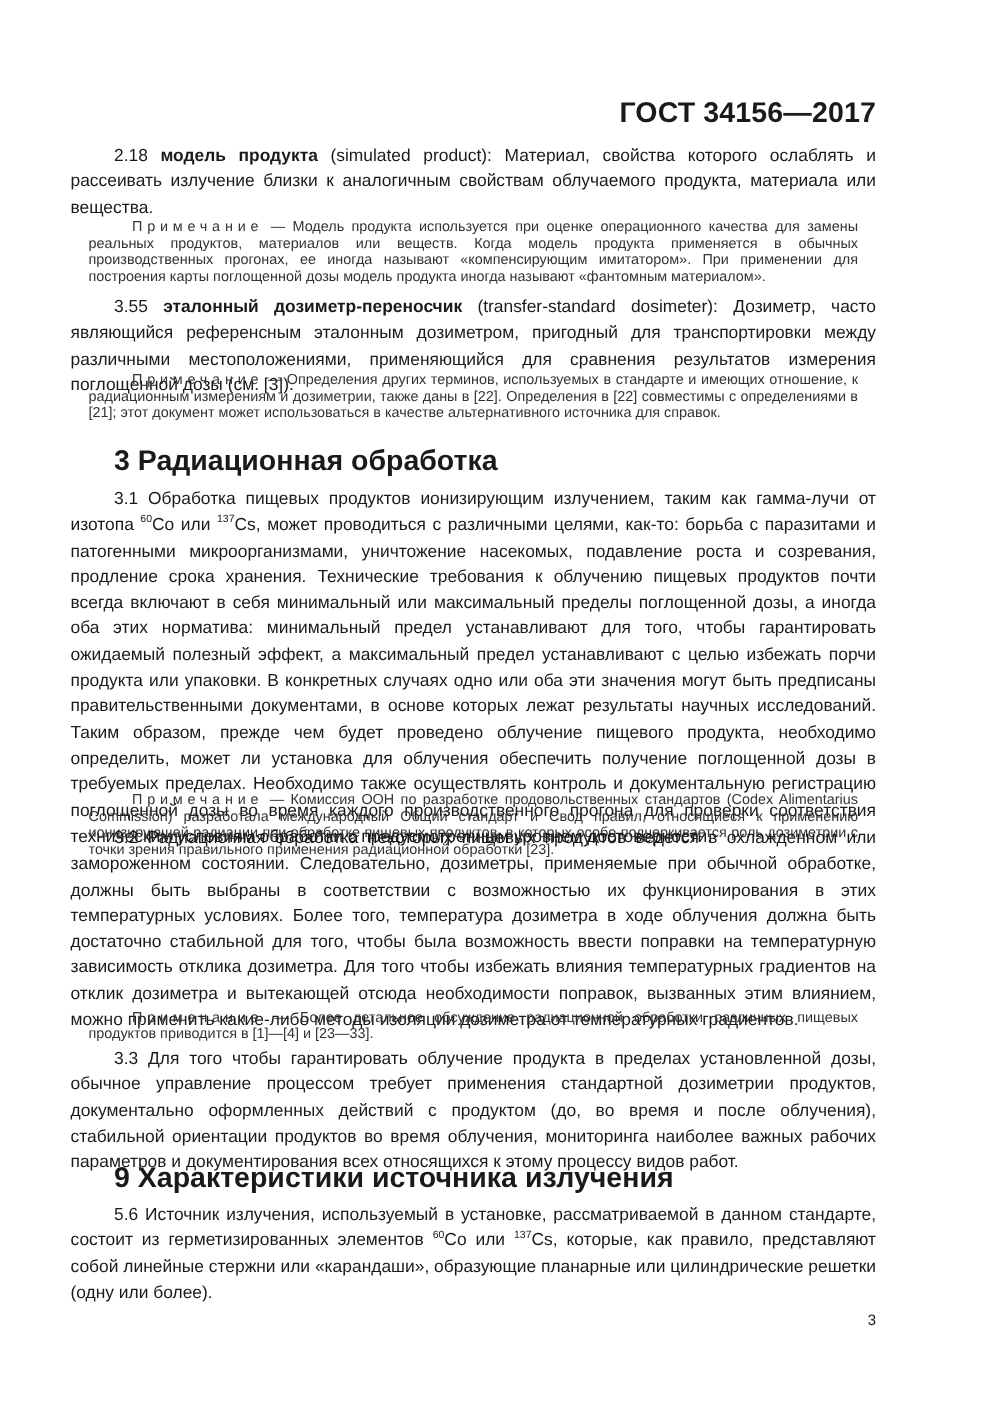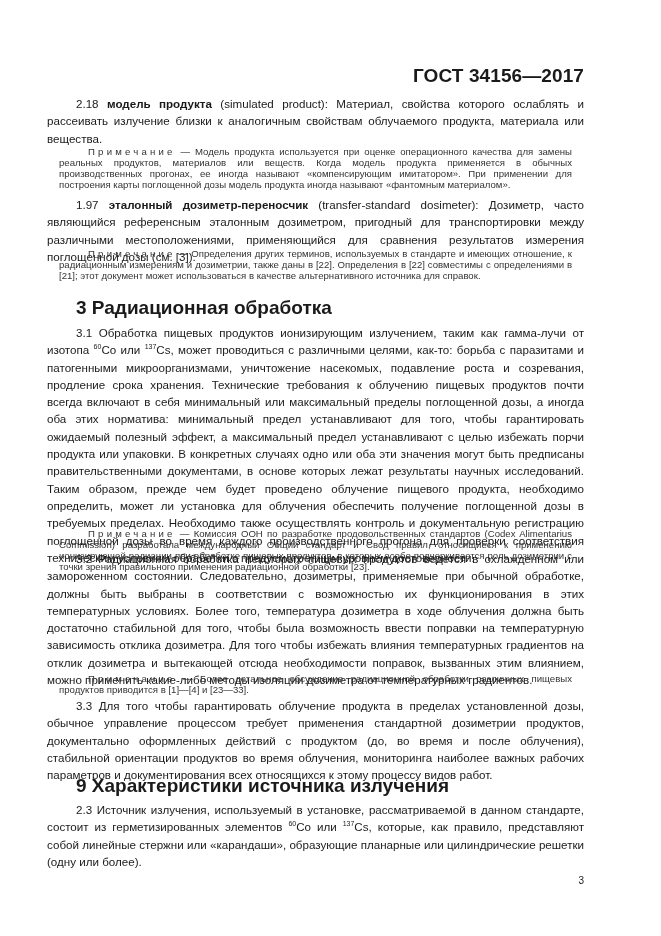--- a/index.html
+++ b/index.html
@@ -26,21 +26,21 @@
 
   <div class="block" style="top:95px">
     <p class="body-text indent"><span>2.18</span>  <span class="term">модель продукта</span><span> (simulated product): Материал, свойства которого ослаблять и рассеивать излучение близки к аналогичным свойствам облучаемого продукта, материала или вещества.</span></p>
   </div>
 
   <div class="block" style="top:134px">
     <p class="note indent"><span class="label">Примечание</span><span> — Модель продукта используется при оценке операционного качества для замены реальных продуктов, материалов или веществ. Когда модель продукта применяется в обычных производственных прогонах, ее иногда называют «компенсирующим имитатором». При применении для построения карты поглощенной дозы модель продукта иногда называют «фантомным материалом».</span></p>
   </div>
 
   <div class="block" style="top:196px">
-    <p class="body-text indent"><span>1.97</span>  <span class="term">эталонный дозиметр-переносчик</span><span> (transfer-standard dosimeter): Дозиметр, часто являющийся референсным эталонным дозиметром, пригодный для транспортировки между различными местоположениями, применяющийся для сравнения результатов измерения поглощенной дозы (см. [3]).</span></p>
+    <p class="body-text indent"><span>3.55</span>  <span class="term">эталонный дозиметр-переносчик</span><span> (transfer-standard dosimeter): Дозиметр, часто являющийся референсным эталонным дозиметром, пригодный для транспортировки между различными местоположениями, применяющийся для сравнения результатов измерения поглощенной дозы (см. [3]).</span></p>
   </div>
 
   <div class="block" style="top:236px">
     <p class="note indent"><span class="label">Примечание</span><span> — Определения других терминов, используемых в стандарте и имеющих отношение, к радиационным измерениям и дозиметрии, также даны в [22]. Определения в [22] совместимы с определениями в [21]; этот документ может использоваться в качестве альтернативного источника для справок.</span></p>
   </div>
 
   <div class="block" style="top:297px">
     <h2 class="heading">3  Радиационная обработка</h2>
   </div>
 
@@ -62,17 +62,17 @@
 
   <div class="block" style="top:697px">
     <p class="body-text indent"><span>3.3</span><span>  Для того чтобы гарантировать облучение продукта в пределах установленной дозы, обычное управление процессом требует применения стандартной дозиметрии продуктов, документально оформленных действий с продуктом (до, во время и после облучения), стабильной ориентации продуктов во время облучения, мониторинга наиболее важных рабочих параметров и документирования всех относящихся к этому процессу видов работ.</span></p>
   </div>
 
   <div class="block" style="top:775px">
     <h2 class="heading">9  Характеристики источника излучения</h2>
   </div>
 
   <div class="block" style="top:801px">
-    <p class="body-text indent"><span>2.3</span><span>  Источник излучения, используемый в установке, рассматриваемой в данном стандарте, состоит из герметизированных элементов </span><sup>60</sup><span>Co или </span><sup>137</sup><span>Cs, которые, как правило, представляют собой линейные стержни или «карандаши», образующие планарные или цилиндрические решетки (одну или более).</span></p>
+    <p class="body-text indent"><span>5.6</span><span>  Источник излучения, используемый в установке, рассматриваемой в данном стандарте, состоит из герметизированных элементов </span><sup>60</sup><span>Co или </span><sup>137</sup><span>Cs, которые, как правило, представляют собой линейные стержни или «карандаши», образующие планарные или цилиндрические решетки (одну или более).</span></p>
   </div>
 
   <div class="pagenum">3</div>
 </div>
 
 </body></html>

